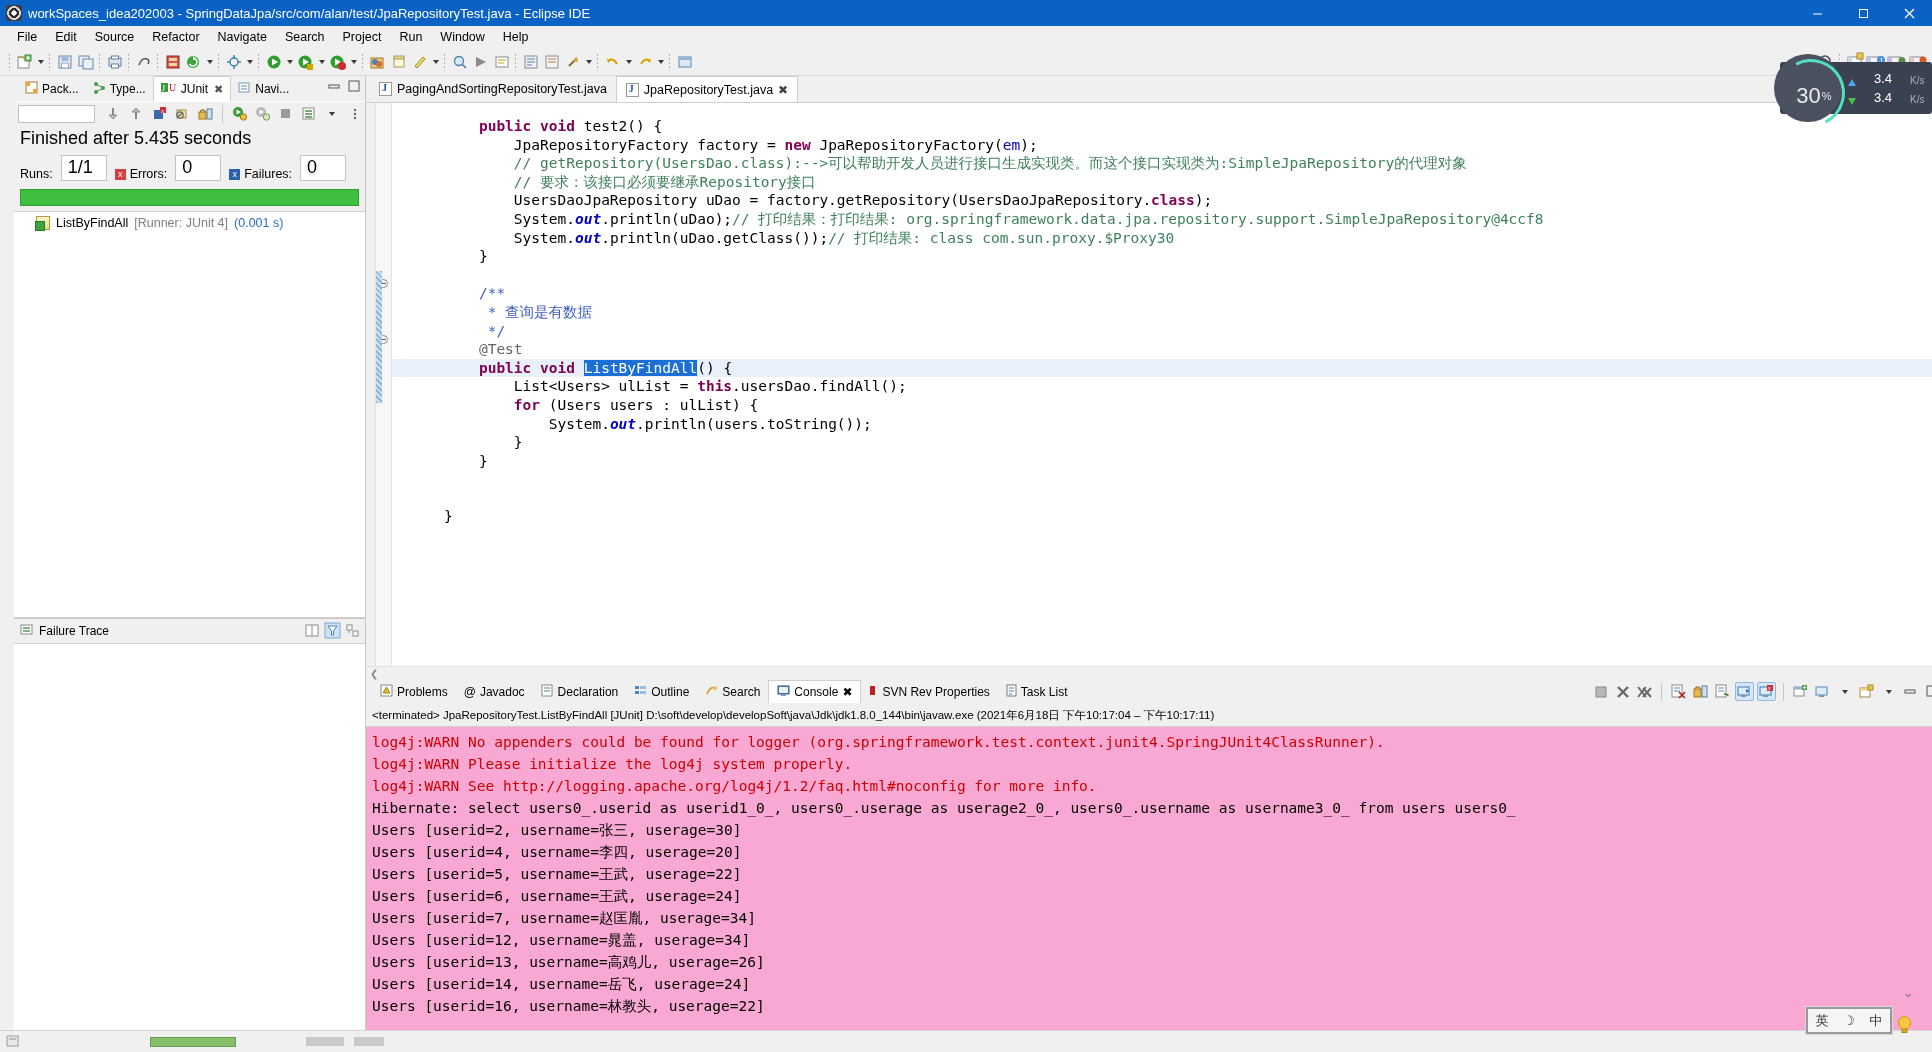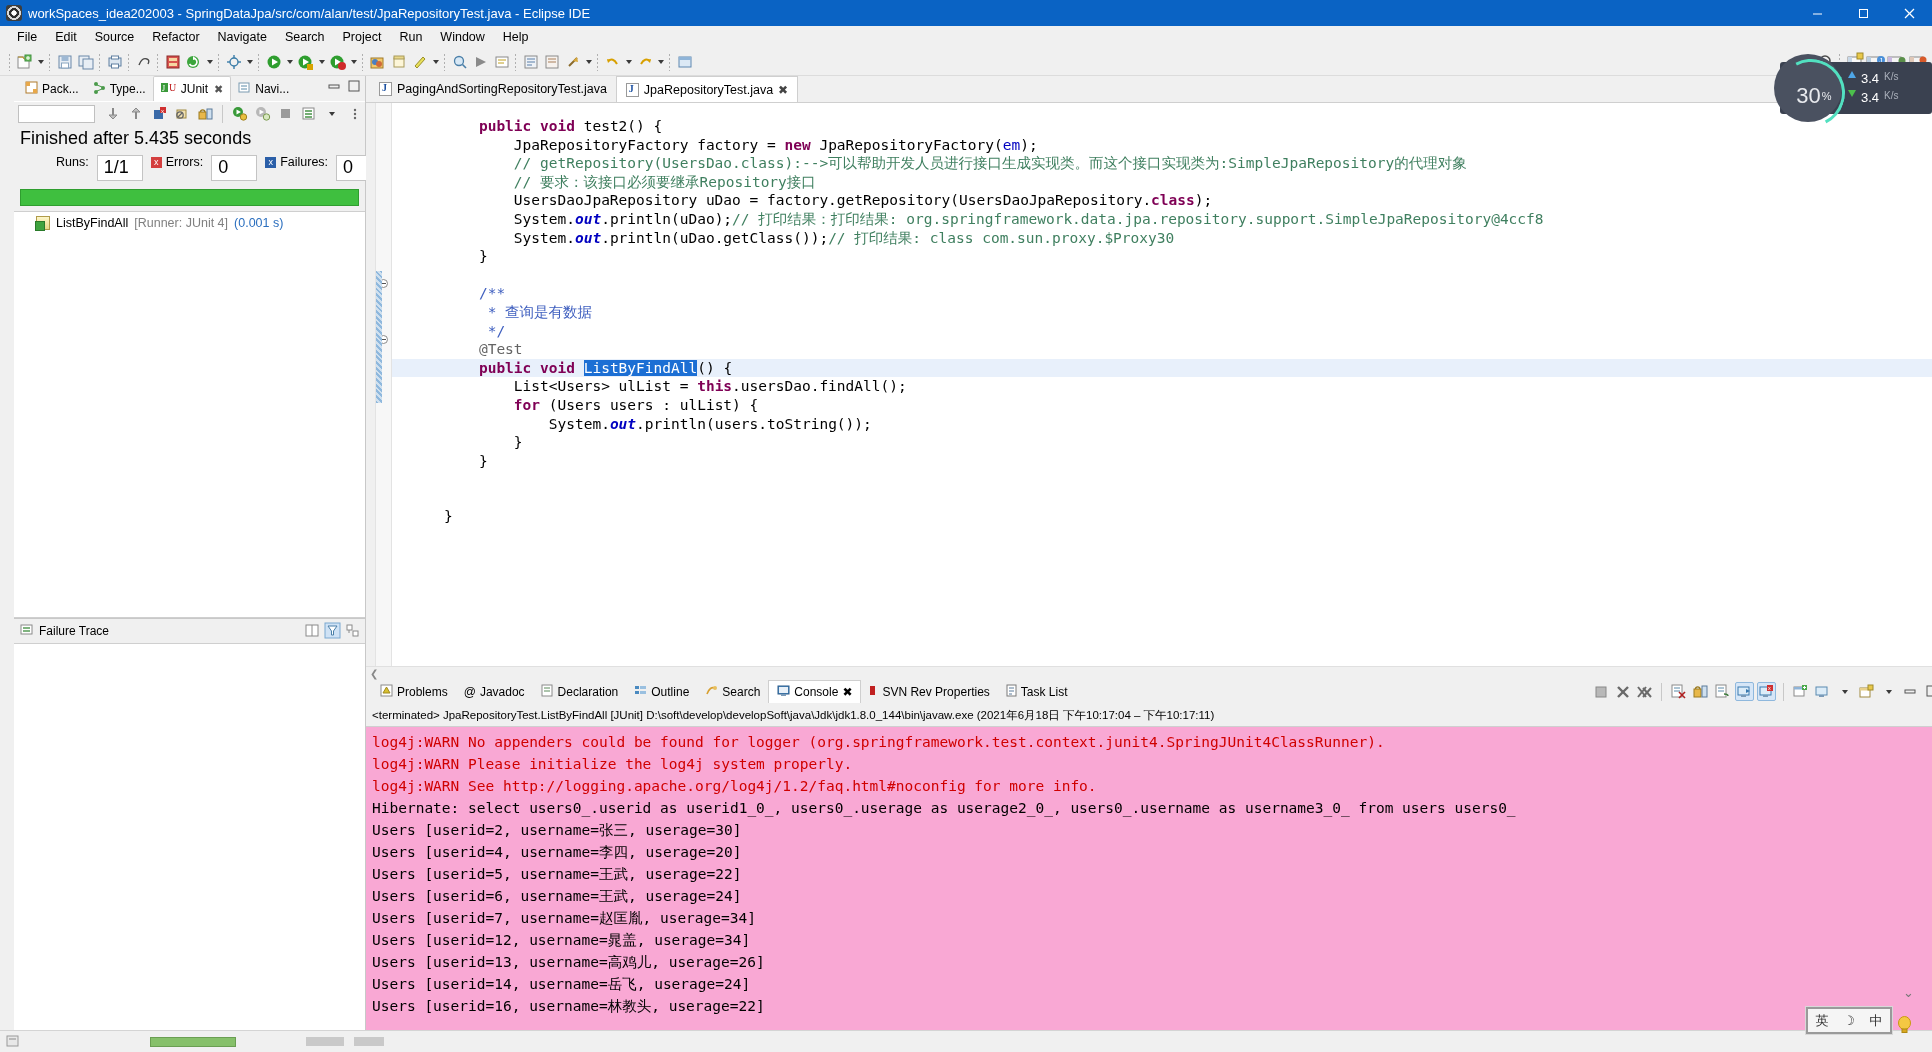--- a/index.html
+++ b/index.html
@@ -170,26 +170,25 @@
     margin-right: 6px;
   }
 
   .junit-status {
     font-size: 18px;
     padding: 3px 6px 4px 6px;
     color: #000;
     background: #f0f0f0;
   }
   .junit-counts {
-    display: flex; align-items: flex-start;
+    display: flex; align-items: flex-end;
     gap: 8px;
     font-size: 12.5px;
     padding: 2px 6px 4px 6px;
     background: #f0f0f0;
-    margin-left: 36px;
   }
   .cnt-pill {
     background: #fff; border: 1px solid #c4c4c4;
     padding: 1px 8px 2px 6px; min-width: 46px;
     font-size: 18px;
   }
   .cnt-label { display: flex; align-items: center; gap: 4px; }
   .err-icon {
     width: 11px; height: 11px; background: #d43f3f;
     color: #fff; font-size: 9px; line-height: 11px; text-align: center;
@@ -469,21 +468,21 @@
     position: absolute; left: 0; top: 0; width: 68px; height: 68px;
     display: flex; align-items: center; justify-content: center;
     font-size: 22px; color: #e8eaee;
   }
   .netmon .pct sup { font-size: 11px; margin-left: 1px; }
   .netmon .rates {
     margin-left: 68px;
     display: flex; flex-direction: column; gap: 4px;
     font-size: 12px;
   }
-  .netmon .rate { display: flex; align-items: flex-start; gap: 5px; }
+  .netmon .rate { display: flex; align-items: flex-end; gap: 18px; }
   .netmon .rate .val { color: #ffffff; font-size: 13px; }
   .netmon .rate .unit { color: #aab0bb; font-size: 10px; }
   .up-tri { width: 0; height: 0; border-left: 4px solid transparent; border-right: 4px solid transparent; border-bottom: 7px solid #4ea6e8; }
   .dn-tri { width: 0; height: 0; border-left: 4px solid transparent; border-right: 4px solid transparent; border-top: 7px solid #4cc04c; }
 
   .ime {
     position: absolute; right: 40px; bottom: 18px;
     width: 86px; height: 27px;
     background: #f5f5f5;
     border: 2px solid #9a9a9a;

